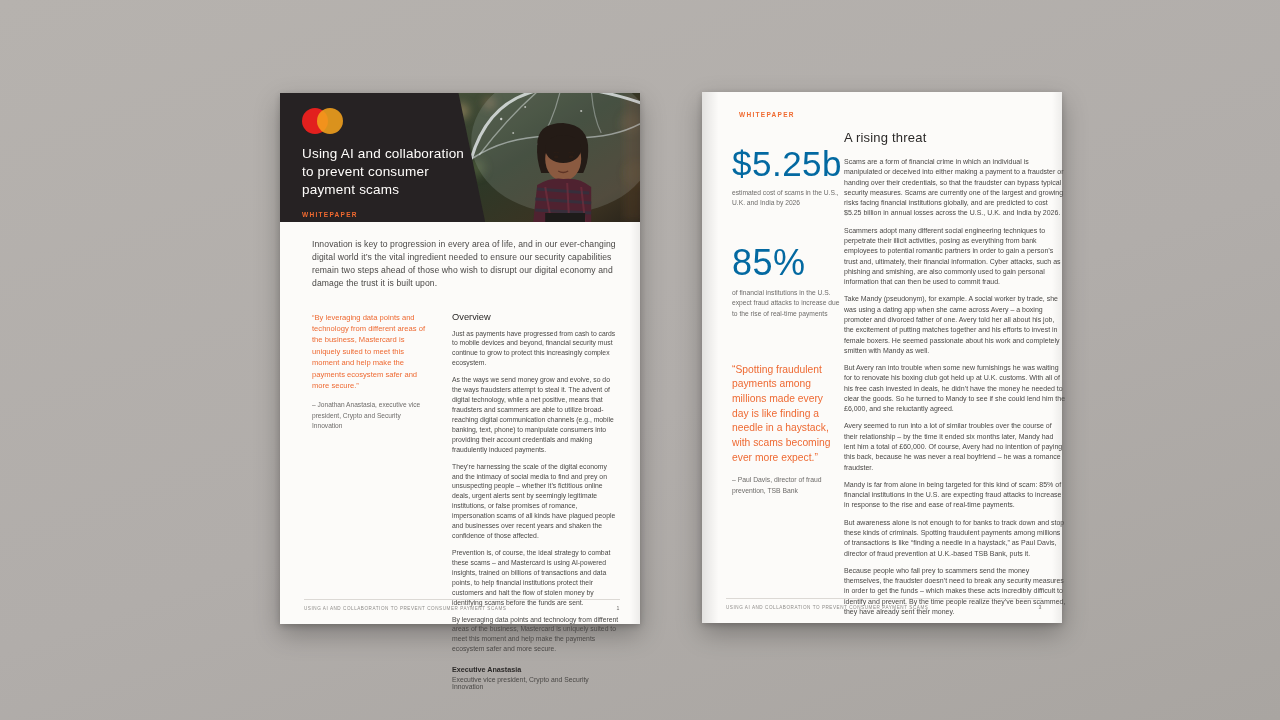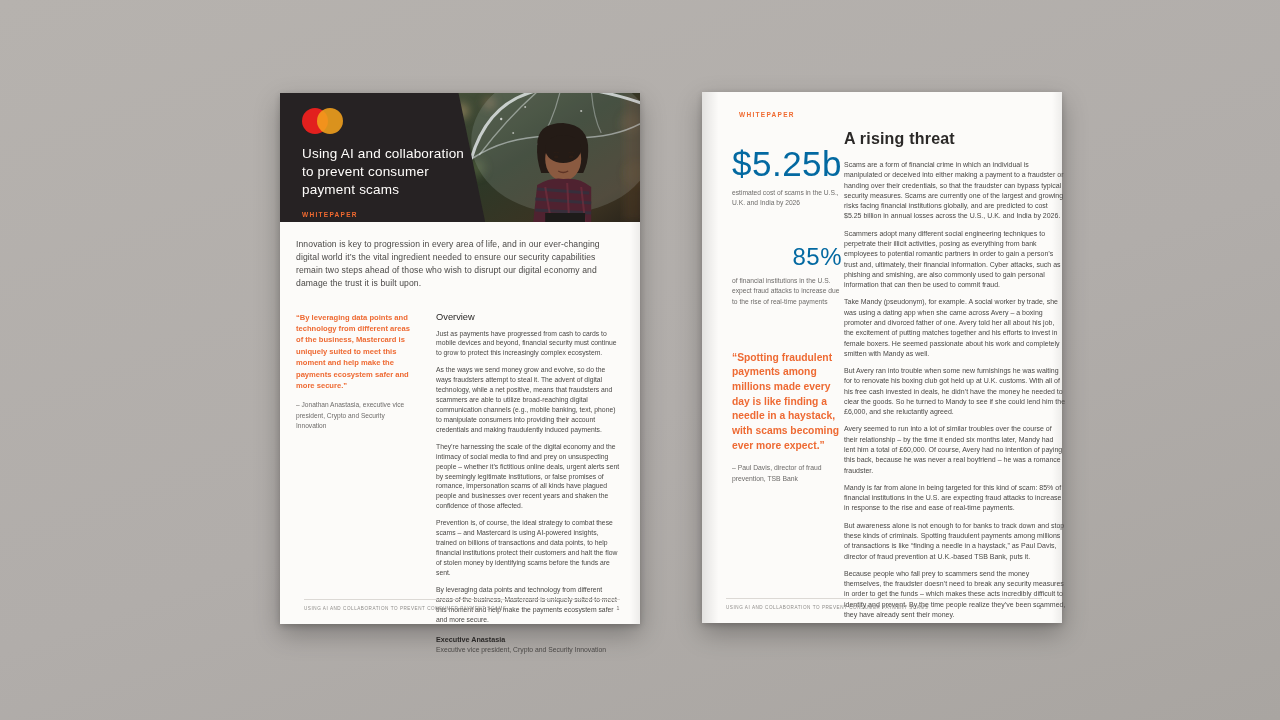--- a/index.html
+++ b/index.html
@@ -43,50 +43,50 @@
   .mc-logo .overlap{ left:15px; background:#f4a21c; opacity:0.88; }
   .cover-title {
     color:#fffdfb; font-size:13.5px; line-height:1.32; font-weight:400;
     letter-spacing:0.2px; width:170px; margin-bottom:13px;
   }
   .wp-label {
     color:#f06a30; font-size:6.5px; font-weight:bold; letter-spacing:1.3px;
   }
 
   
-  .cover-body { padding:16px 20px 0 16px; }
+  .cover-body { padding:16px 20px 0 32px; }
   .intro {
     font-size:8.6px; line-height:1.5; color:#4a4846; letter-spacing:0.1px;
     margin-bottom:22px; padding-right:4px;
   }
   .two-col { display:flex; gap:22px; }
   .pull-quote { width:118px; flex:0 0 118px; }
-  .pq-text { color:#ee6a33; font-size:7.6px; font-weight:bold; line-height:1.5; margin-bottom:9px; }
+  .pq-text { color:#ee6a33; font-size:7.6px; font-weight:normal; line-height:1.5; margin-bottom:9px; }
   .pq-attr { color:#6e6c6a; font-size:6.6px; line-height:1.55; }
   .main-col { flex:1; }
   .ov-heading { font-size:9.3px; font-weight:normal; color:#2b2928; margin-bottom:7px; }
   .main-col p.bodytext { font-size:6.8px; line-height:1.46; color:#4a4846; margin-bottom:7px; }
   .sig-name  { font-size:7.2px; font-weight:bold; color:#2b2928; margin-top:11px; }
   .sig-title { font-size:6.8px; color:#4a4846; margin-top:2px; }
 
   
   .rp-wp-label {
     position:absolute; left:37px; top:19px;
     color:#f06a30; font-size:6.5px; font-weight:bold; letter-spacing:1.3px;
   }
   .stats-col { position:absolute; left:30px; top:54px; width:110px; }
   .stat-value { color:#0369a1; font-size:35px; font-weight:400; letter-spacing:0.5px; line-height:1; }
-  .stat-value.small { font-size:24px;text-align:right; }
+  .stat-value.small { font-size:36px; }
   .stat-caption { color:#6e6c6a; font-size:6.7px; line-height:1.55; margin-top:7px; }
   .stat-block + .stat-block { margin-top:36px; }
   .rp-quote { margin-top:44px; }
   .rp-quote .pq-text { font-size:10.3px; line-height:1.42; margin-bottom:10px; }
   .rp-quote .pq-attr { font-size:6.8px; }
   .main-col-right { position:absolute; left:142px; top:38px; width:222px; }
-  .rt-heading { font-size:16px; font-weight:700; color:#2b2928; letter-spacing:0.2px; margin-bottom:12px; }
+  .rt-heading { font-size:13px; font-weight:400; color:#2b2928; letter-spacing:0.2px; margin-bottom:12px; }
   .main-col-right p.bodytext { font-size:7px; line-height:1.47; color:#4a4846; margin-bottom:7px; }
 
   
   .page-footer {
     position:absolute; left:24px; right:20px; bottom:13px;
     border-top:1px solid #dcd9d5; padding-top:5px;
     display:flex; justify-content:space-between; align-items:baseline;
     color:#8f8d8a; font-size:4.6px; letter-spacing:0.55px;
   }
   .page-footer .pageno { font-size:5.2px; color:#6e6c6a; }

